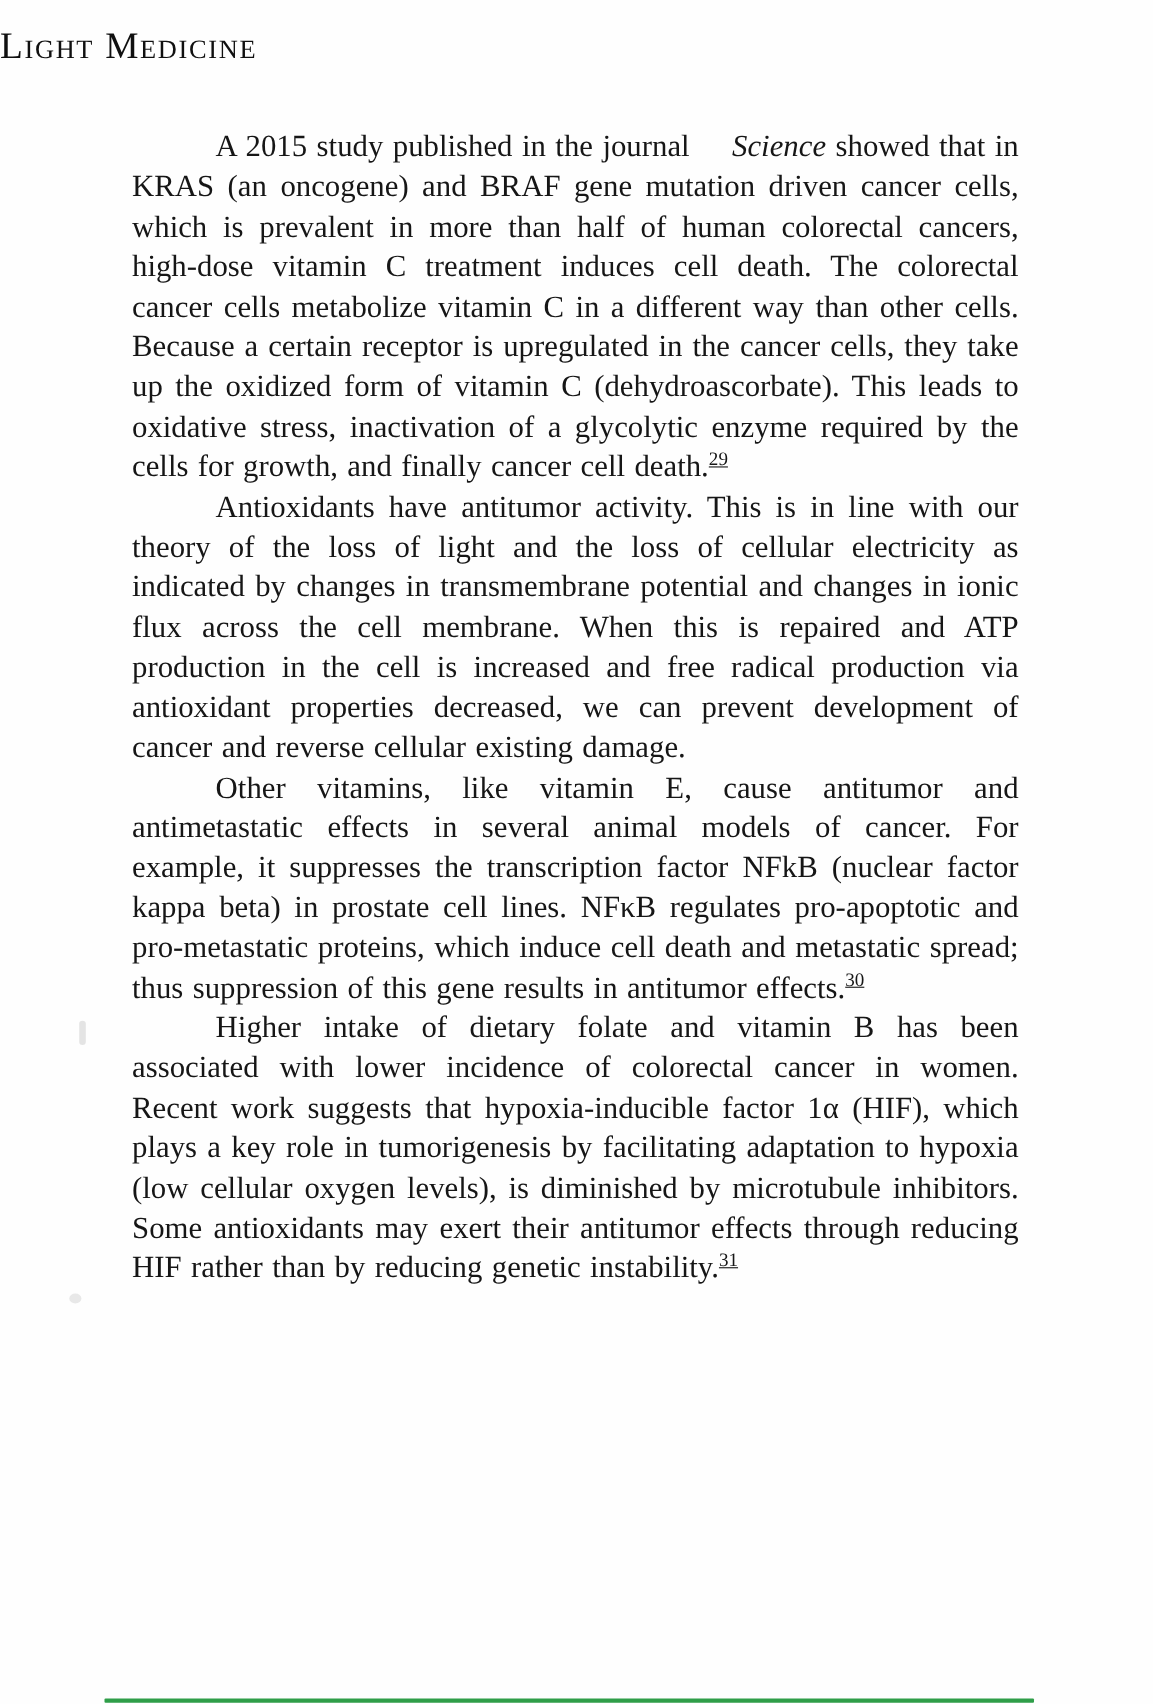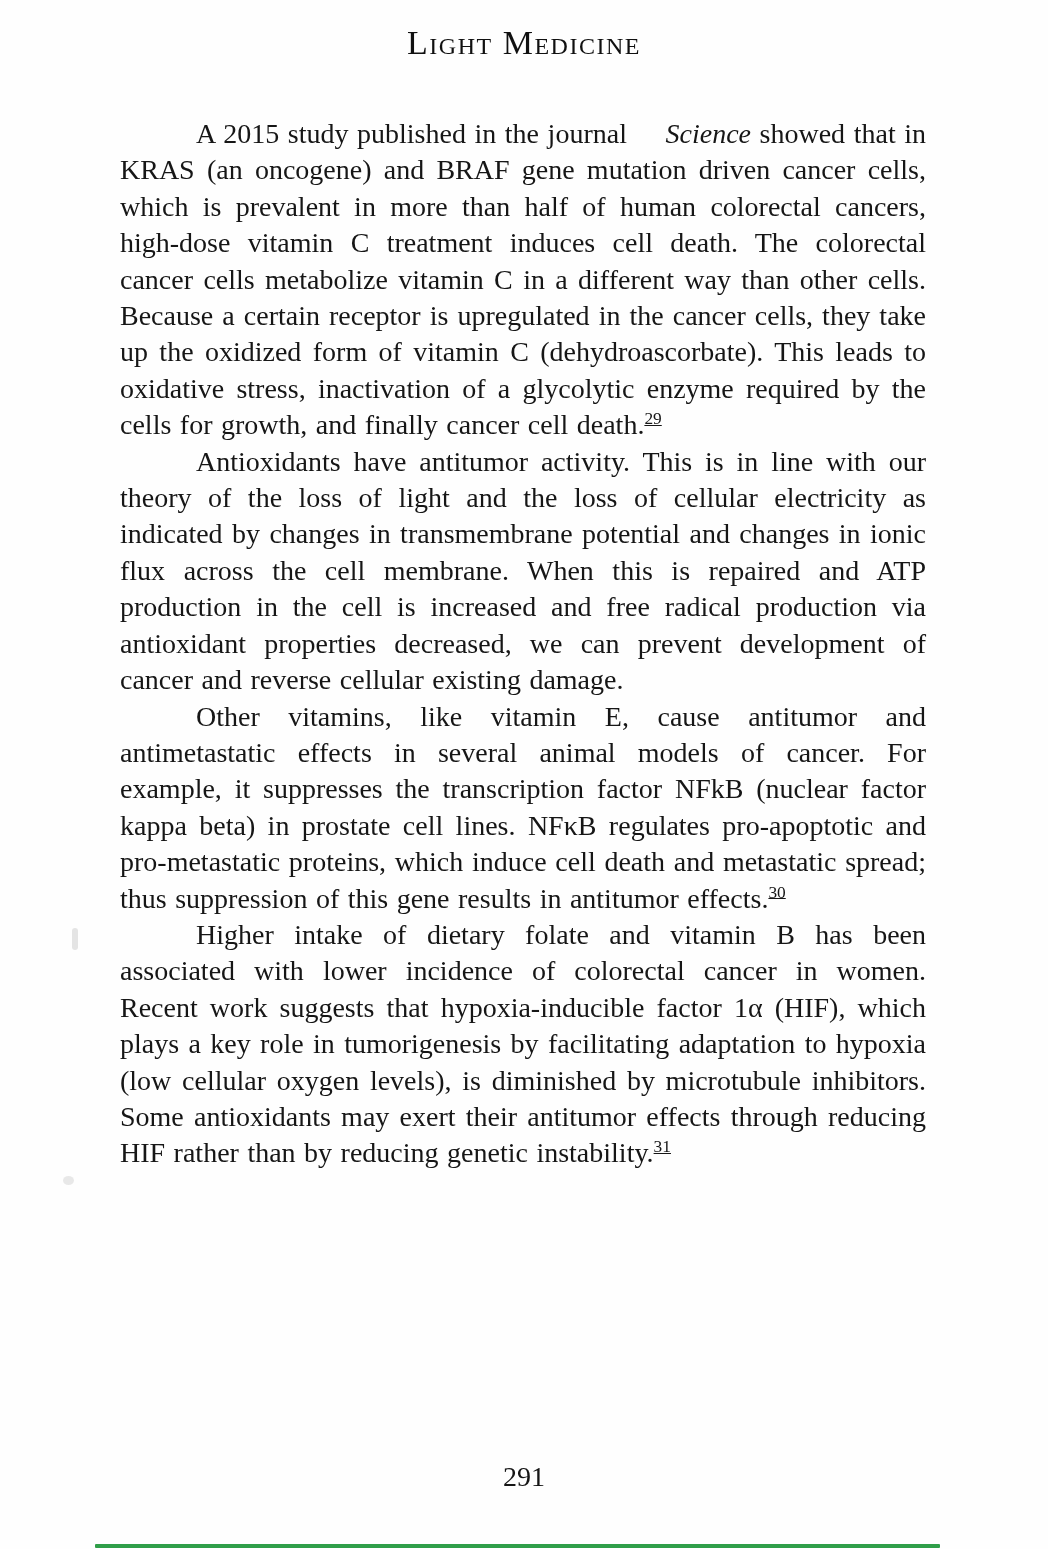--- a/index.html
+++ b/index.html
@@ -14,21 +14,21 @@
     background: #fefefe;
     overflow: hidden;
     font-family: "Liberation Serif", "DejaVu Serif", serif;
     color: #161616;
   }
   .running-header {
     position: absolute;
     top: 24px;
     left: 0;
     width: 100%;
-    text-align: center;
+    text-align: left;
     font-variant: small-caps;
     font-size: 34px;
     letter-spacing: 1.5px;
     color: #101010;
   }
   .text-block {
     position: absolute;
     top: 116px;
     left: 120px;
     width: 806px;
@@ -95,19 +95,18 @@
 <div class="page">
   <div class="running-header">Light Medicine</div>
 
   <div class="text-block" id="text-block">
       <p><span>A 2015 study published in the journal </span><i>Science</i><span> showed that in KRAS (an oncogene) and BRAF gene mutation driven cancer cells, which is prevalent in more than half of human colorectal cancers, high-dose vitamin C treatment induces cell death. The colorectal cancer cells metabolize vitamin C in a different way than other cells. Because a certain receptor is upregulated in the cancer cells, they take up the oxidized form of vitamin C (dehydroascorbate). This leads to oxidative stress, inactivation of a glycolytic enzyme required by the cells for growth, and finally cancer cell death.</span><sup>29</sup></p>
       <p><span>Antioxidants have antitumor activity. This is in line with our theory of the loss of light and the loss of cellular electricity as indicated by changes in transmembrane potential and changes in ionic flux across the cell membrane. When this is repaired and ATP production in the cell is increased and free radical production via antioxidant properties decreased, we can prevent development of cancer and reverse cellular existing damage.</span></p>
       <p><span>Other vitamins, like vitamin E, cause antitumor and antimetastatic effects in several animal models of cancer. For example, it suppresses the transcription factor NFkB (nuclear factor kappa beta) in prostate cell lines. NFκB regulates pro-apoptotic and pro-metastatic proteins, which induce cell death and metastatic spread; thus suppression of this gene results in antitumor effects.</span><sup>30</sup></p>
       <p><span>Higher intake of dietary folate and vitamin B has been associated with lower incidence of colorectal cancer in women. Recent work suggests that hypoxia-inducible factor 1α (HIF), which plays a key role in tumorigenesis by facilitating adaptation to hypoxia (low cellular oxygen levels), is diminished by microtubule inhibitors. Some antioxidants may exert their antitumor effects through reducing HIF rather than by reducing genetic instability.</span><sup>31</sup></p>
     </div>
 
-  <div class="page-number">291</div>
 
   <div class="margin-speck-1"></div>
   <div class="margin-speck-2"></div>
 
   <div class="scan-artifact-bar" style="background: rgb(47, 158, 73);"></div>
 </div>
 
 </body></html>

